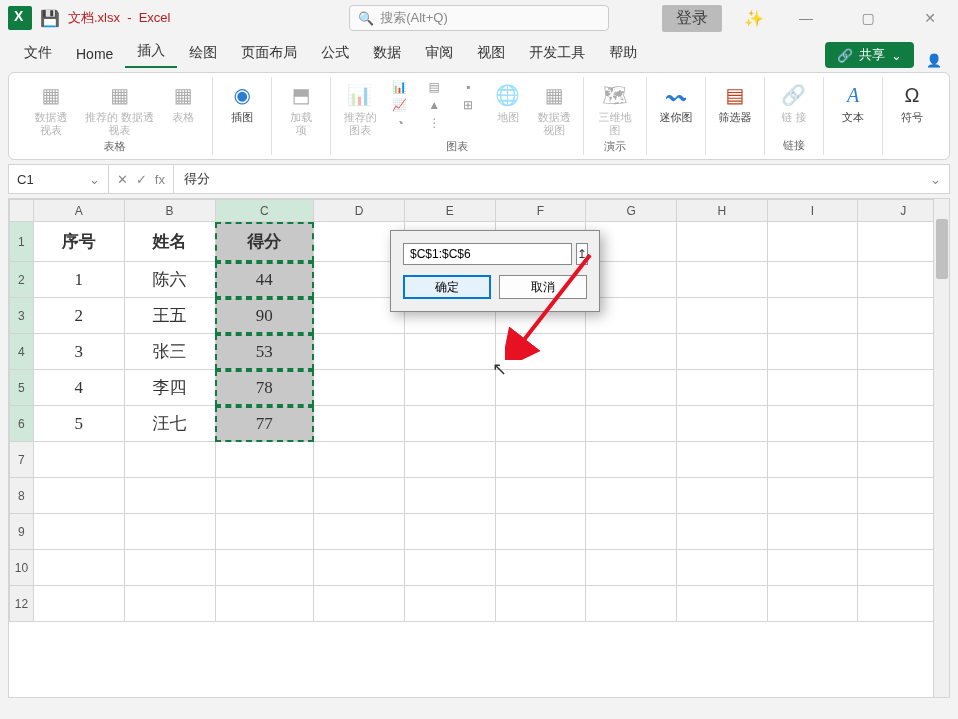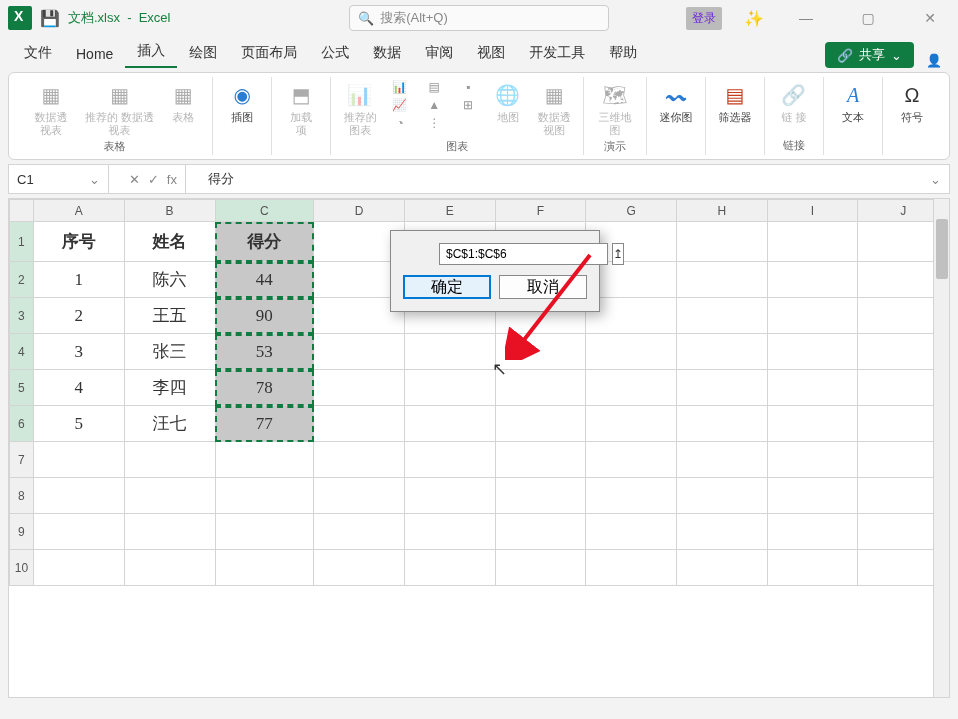--- a/index.html
+++ b/index.html
@@ -1,42 +1,42 @@
 <!DOCTYPE html>
 <html><head>
 <meta charset="utf-8">
 <style>
 *{box-sizing:border-box;margin:0;padding:0;font-family:"Microsoft YaHei","Segoe UI",sans-serif;}
 body{background:#f3f3f3;width:958px;height:719px;overflow:hidden;position:relative;font-size:13px;color:#333;}
 .titlebar{height:36px;background:#f3f3f3;display:flex;align-items:center;padding:0 8px;gap:8px;}
 .excel-icon{width:24px;height:24px;background:#107c41;border-radius:2px;position:relative;}
 .excel-icon::after{content:"X";color:#fff;font-weight:bold;position:absolute;left:6px;top:2px;font-size:14px;}
-.title-text{color:#15803d;font-size:13px;}
+.title-text{color:#b91c1c;font-size:13px;}
 .searchbox{margin-left:auto;margin-right:auto;width:260px;height:26px;border:1px solid #ccc;border-radius:4px;background:#fafafa;display:flex;align-items:center;padding:0 8px;color:#888;gap:6px;position:absolute;left:50%;transform:translateX(-50%);}
 .winbtns{margin-left:auto;display:flex;gap:22px;align-items:center;color:#888;}
 .winbtn{width:40px;text-align:center;font-size:14px;}
-.loginbtn{background:#bbb;color:#6d28d9;padding:3px 6px;border-radius:2px;font-size:12px;}
+.loginbtn{background:#bbb;color:#404040;padding:3px 14px;border-radius:2px;font-size:16px;}
 .wand{font-size:16px;color:#555;}
 .tabstrip{height:32px;display:flex;align-items:end;padding:0 12px;gap:0;}
 .tab{padding:6px 12px;font-size:14px;color:#333;cursor:pointer;}
 .tab.active{border-bottom:2px solid #107c41;font-weight:500;}
 .sharebtn{margin-left:auto;background:#107c41;color:#fff;padding:4px 12px;border-radius:4px;font-size:13px;display:flex;align-items:center;gap:6px;}
 .person-icon{width:20px;margin-left:12px;color:#888;}
 .ribbon{margin:4px 8px 0 8px;background:#fff;border:1px solid #d4d4d4;border-radius:6px;height:88px;display:flex;padding:4px 8px;}
 .rgroup{display:flex;flex-direction:column;align-items:center;padding:0 8px;border-right:1px solid #e0e0e0;}
 .rgroup:last-child{border-right:none;}
 .rbtns{display:flex;gap:4px;flex:1;align-items:flex-start;padding-top:2px;}
 .rbtn{display:flex;flex-direction:column;align-items:center;gap:2px;padding:2px 4px;min-width:42px;}
 .rbtn.disabled{opacity:.4;}
 .ricon{width:28px;height:28px;display:flex;align-items:center;justify-content:center;font-size:20px;}
 .rlabel{font-size:11px;text-align:center;line-height:1.2;color:#444;}
 .rgrouplabel{font-size:11px;color:#666;padding-bottom:2px;}
 .smallbtns{display:flex;flex-direction:column;gap:2px;}
 .smallbtn{width:30px;height:16px;display:flex;align-items:center;justify-content:center;font-size:12px;color:#999;}
-.fxbar{height:30px;margin:4px 8px 0 8px;background:#fff;border:1px solid #d4d4d4;display:flex;align-items:center;gap:12px;}
+.fxbar{height:30px;margin:4px 8px 0 8px;background:#fff;border:1px solid #d4d4d4;display:flex;align-items:center;}
 .namebox{width:100px;padding:0 8px;border-right:1px solid #d4d4d4;height:100%;display:flex;align-items:center;justify-content:space-between;}
 .fxbtns{display:flex;gap:8px;padding:0 8px;color:#888;border-right:1px solid #d4d4d4;height:100%;align-items:center;}
 .fxval{padding:0 10px;flex:1;height:100%;display:flex;align-items:center;}
 .fxexpand{padding:0 8px;color:#888;}
 .gridwrap{position:relative;margin:4px 8px 0 8px;background:#fff;border:1px solid #d4d4d4;height:500px;overflow:hidden;}
 .grid{border-collapse:collapse;table-layout:fixed;}
 .colhead th{background:#f0f0f0;border:1px solid #d4d4d4;height:22px;font-weight:normal;font-size:12px;color:#555;}
 .selcol{background:#d0e8da !important;}
 .rowhead{background:#f0f0f0;border:1px solid #d4d4d4;width:24px;text-align:center;font-size:12px;color:#555;font-weight:normal;}
 .selrow{background:#d0e8da !important;}
@@ -45,25 +45,25 @@
 .selcell{background:#c8c8c8;}
 .marching{outline:2px dashed #107c41;outline-offset:-2px;}
 .vscroll{position:absolute;right:0;top:0;width:16px;height:100%;background:#f0f0f0;border-left:1px solid #d4d4d4;}
 .vthumb{position:absolute;top:20px;width:12px;left:2px;height:60px;background:#c0c0c0;border-radius:2px;}
 .dialog{position:absolute;left:390px;top:230px;width:210px;background:#f0f0f0;border:1px solid #888;box-shadow:4px 4px 12px rgba(0,0,0,.3);}
 .dlgtitle{height:28px;background:#fff;display:flex;align-items:center;padding:0 10px;font-size:12px;}
 .dlgtitle .sp{flex:1;}
 .dlgbody{padding:12px;font-size:12px;}
 .dlglabel{margin-bottom:6px;}
 .dlginput-row{display:flex;gap:4px;margin-bottom:10px;}
-.dlginput{flex:1;border:1px solid #888;background:#fff;padding:3px 6px;font-size:12px;margin-left:36px;}
+.dlginput{flex:1;border:1px solid #888;background:#fff;padding:3px 6px;font-size:12px;}
 .dlgpick{width:22px;border:1px solid #888;background:#fff;display:flex;align-items:center;justify-content:center;}
 .dlgcheck{display:flex;align-items:center;gap:6px;margin-bottom:14px;}
 .dlgbtns{display:flex;gap:8px;justify-content:flex-end;}
-.dlgbtn{width:92px;height:24px;border:1px solid #888;background:#fdfdfd;font-size:16px;}
+.dlgbtn{width:92px;height:24px;border:1px solid #888;background:#fdfdfd;font-size:12px;}
 .dlgbtn.primary{border:2px solid #0078d4;background:#e5f1fb;}
 .arrow{position:absolute;left:505px;top:250px;pointer-events:none;}
 .cursor{position:absolute;left:492px;top:358px;font-size:18px;pointer-events:none;}
 </style>
 </head>
 <body>
 
 <div class="titlebar">
   <div class="excel-icon"></div>
   <span style="color:#aaa;font-size:16px">💾</span>
@@ -380,20 +380,33 @@
           <td></td>
           <td></td>
           <td></td>
           <td></td>
           <td></td>
           <td></td>
           <td></td>
           <td></td>
           <td></td>
         </tr>
+        <tr>
+          <th class="rowhead">12</th>
+          <td></td>
+          <td></td>
+          <td></td>
+          <td></td>
+          <td></td>
+          <td></td>
+          <td></td>
+          <td></td>
+          <td></td>
+          <td></td>
+        </tr>
       </tbody>
     </table>
   <div class="vscroll">
       <div class="vthumb"></div>
     </div>
 </div>
 
 <div class="dialog">
   <div class="dlgbody">
     <div class="dlginput-row">

